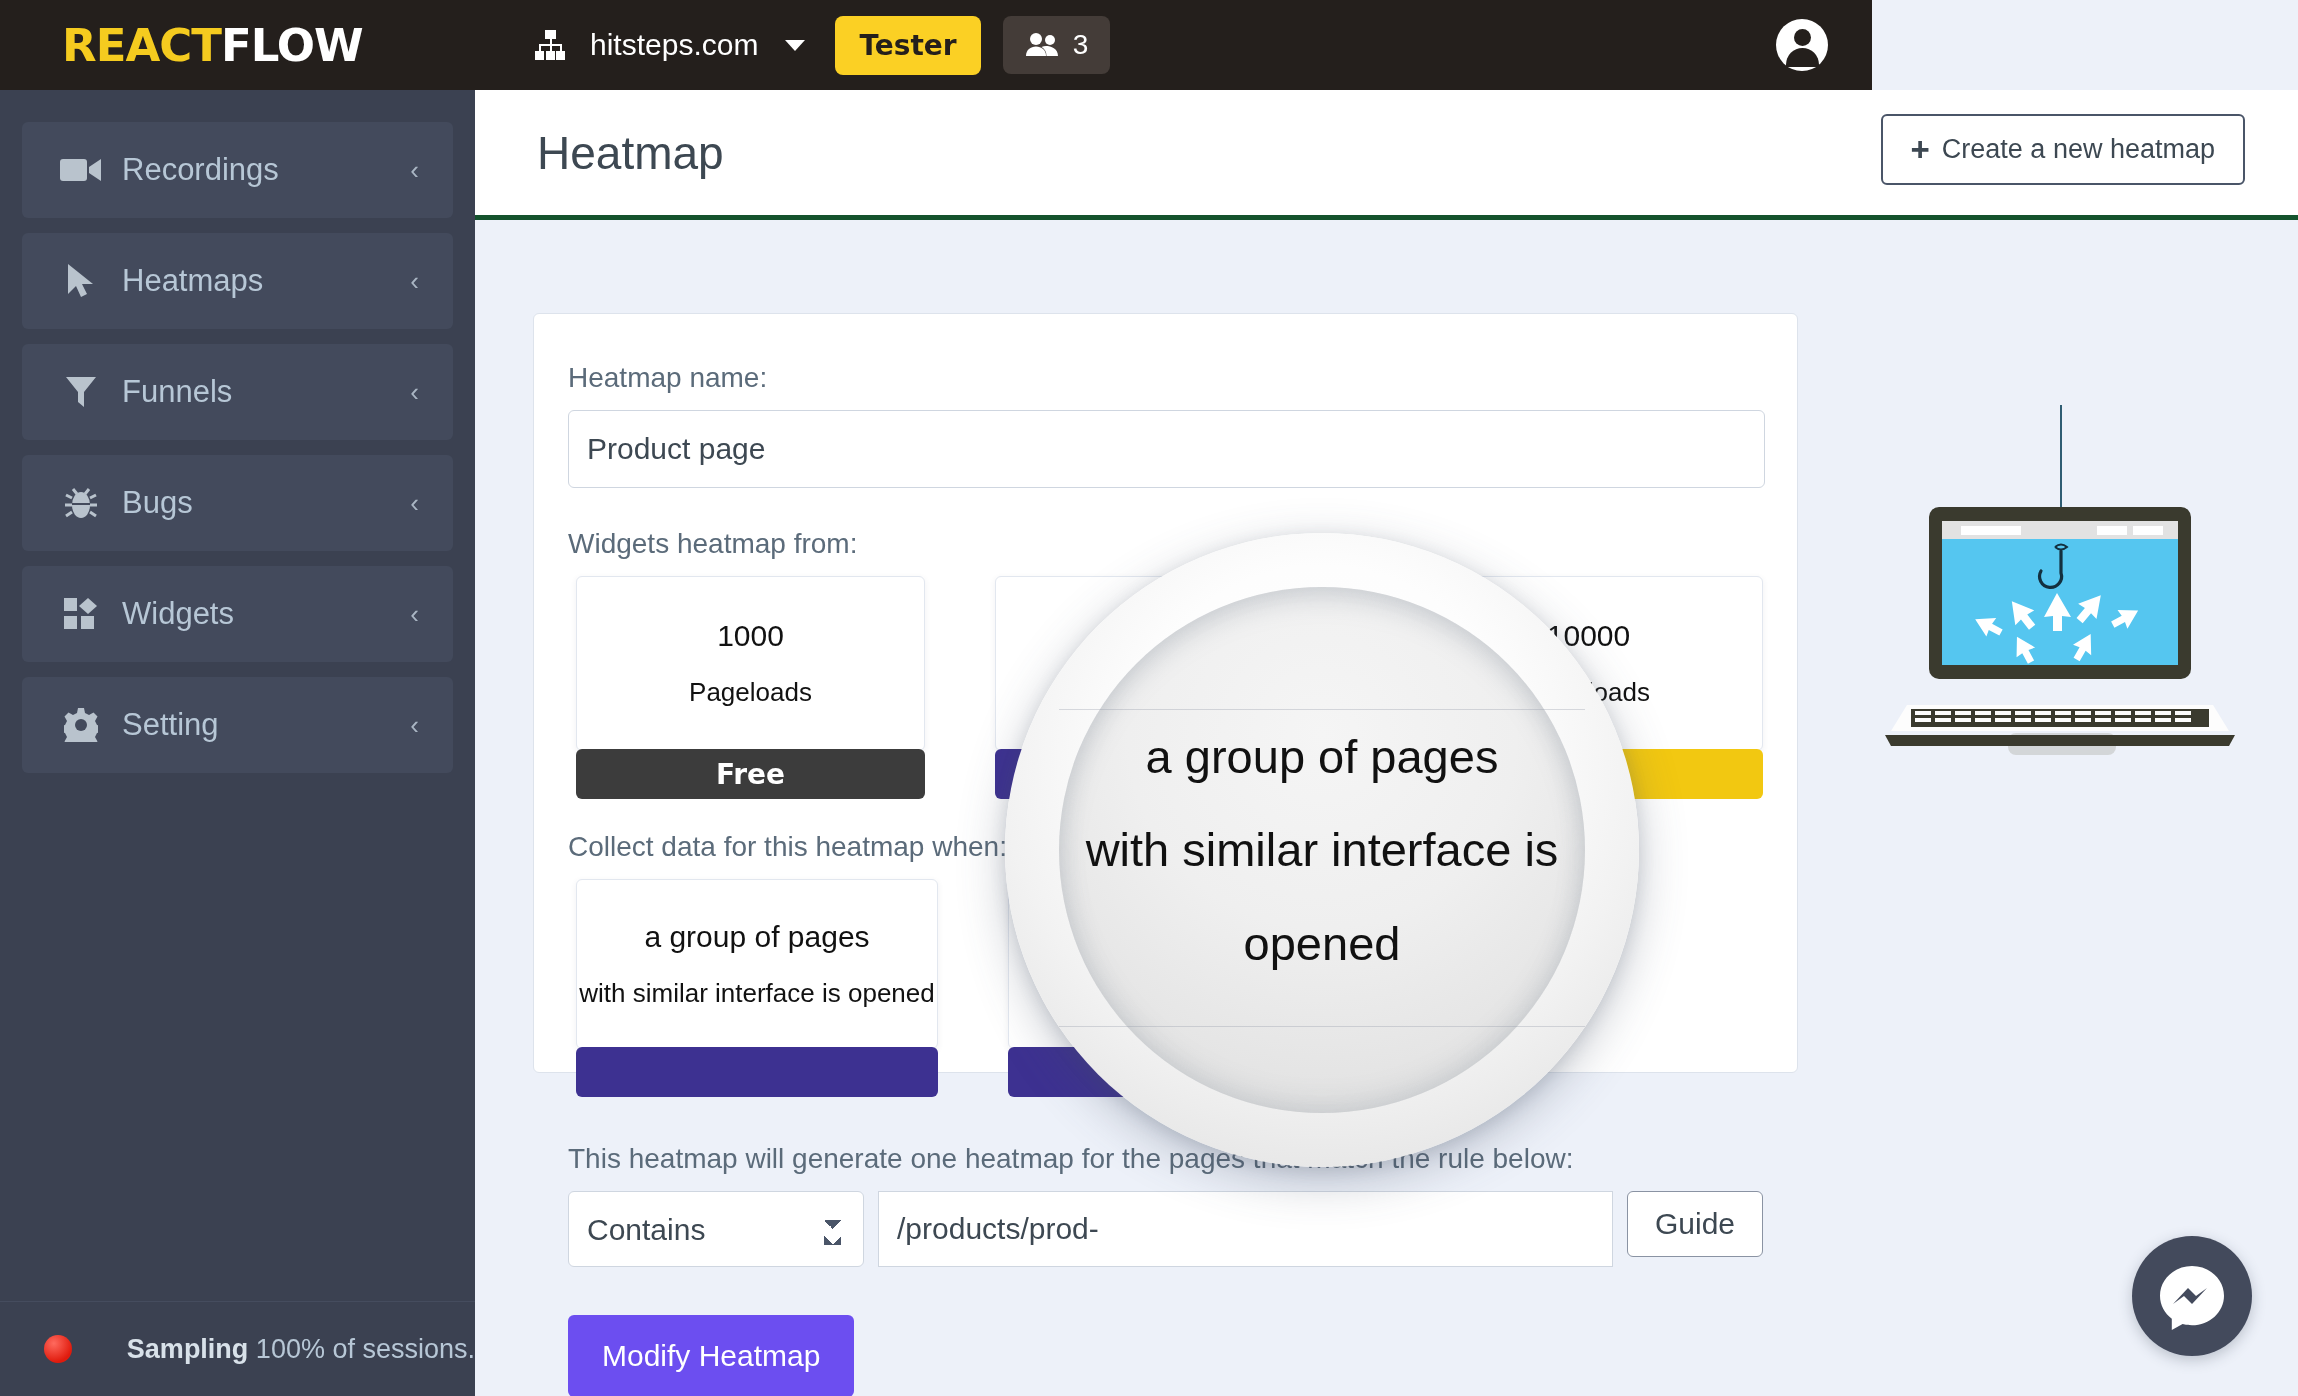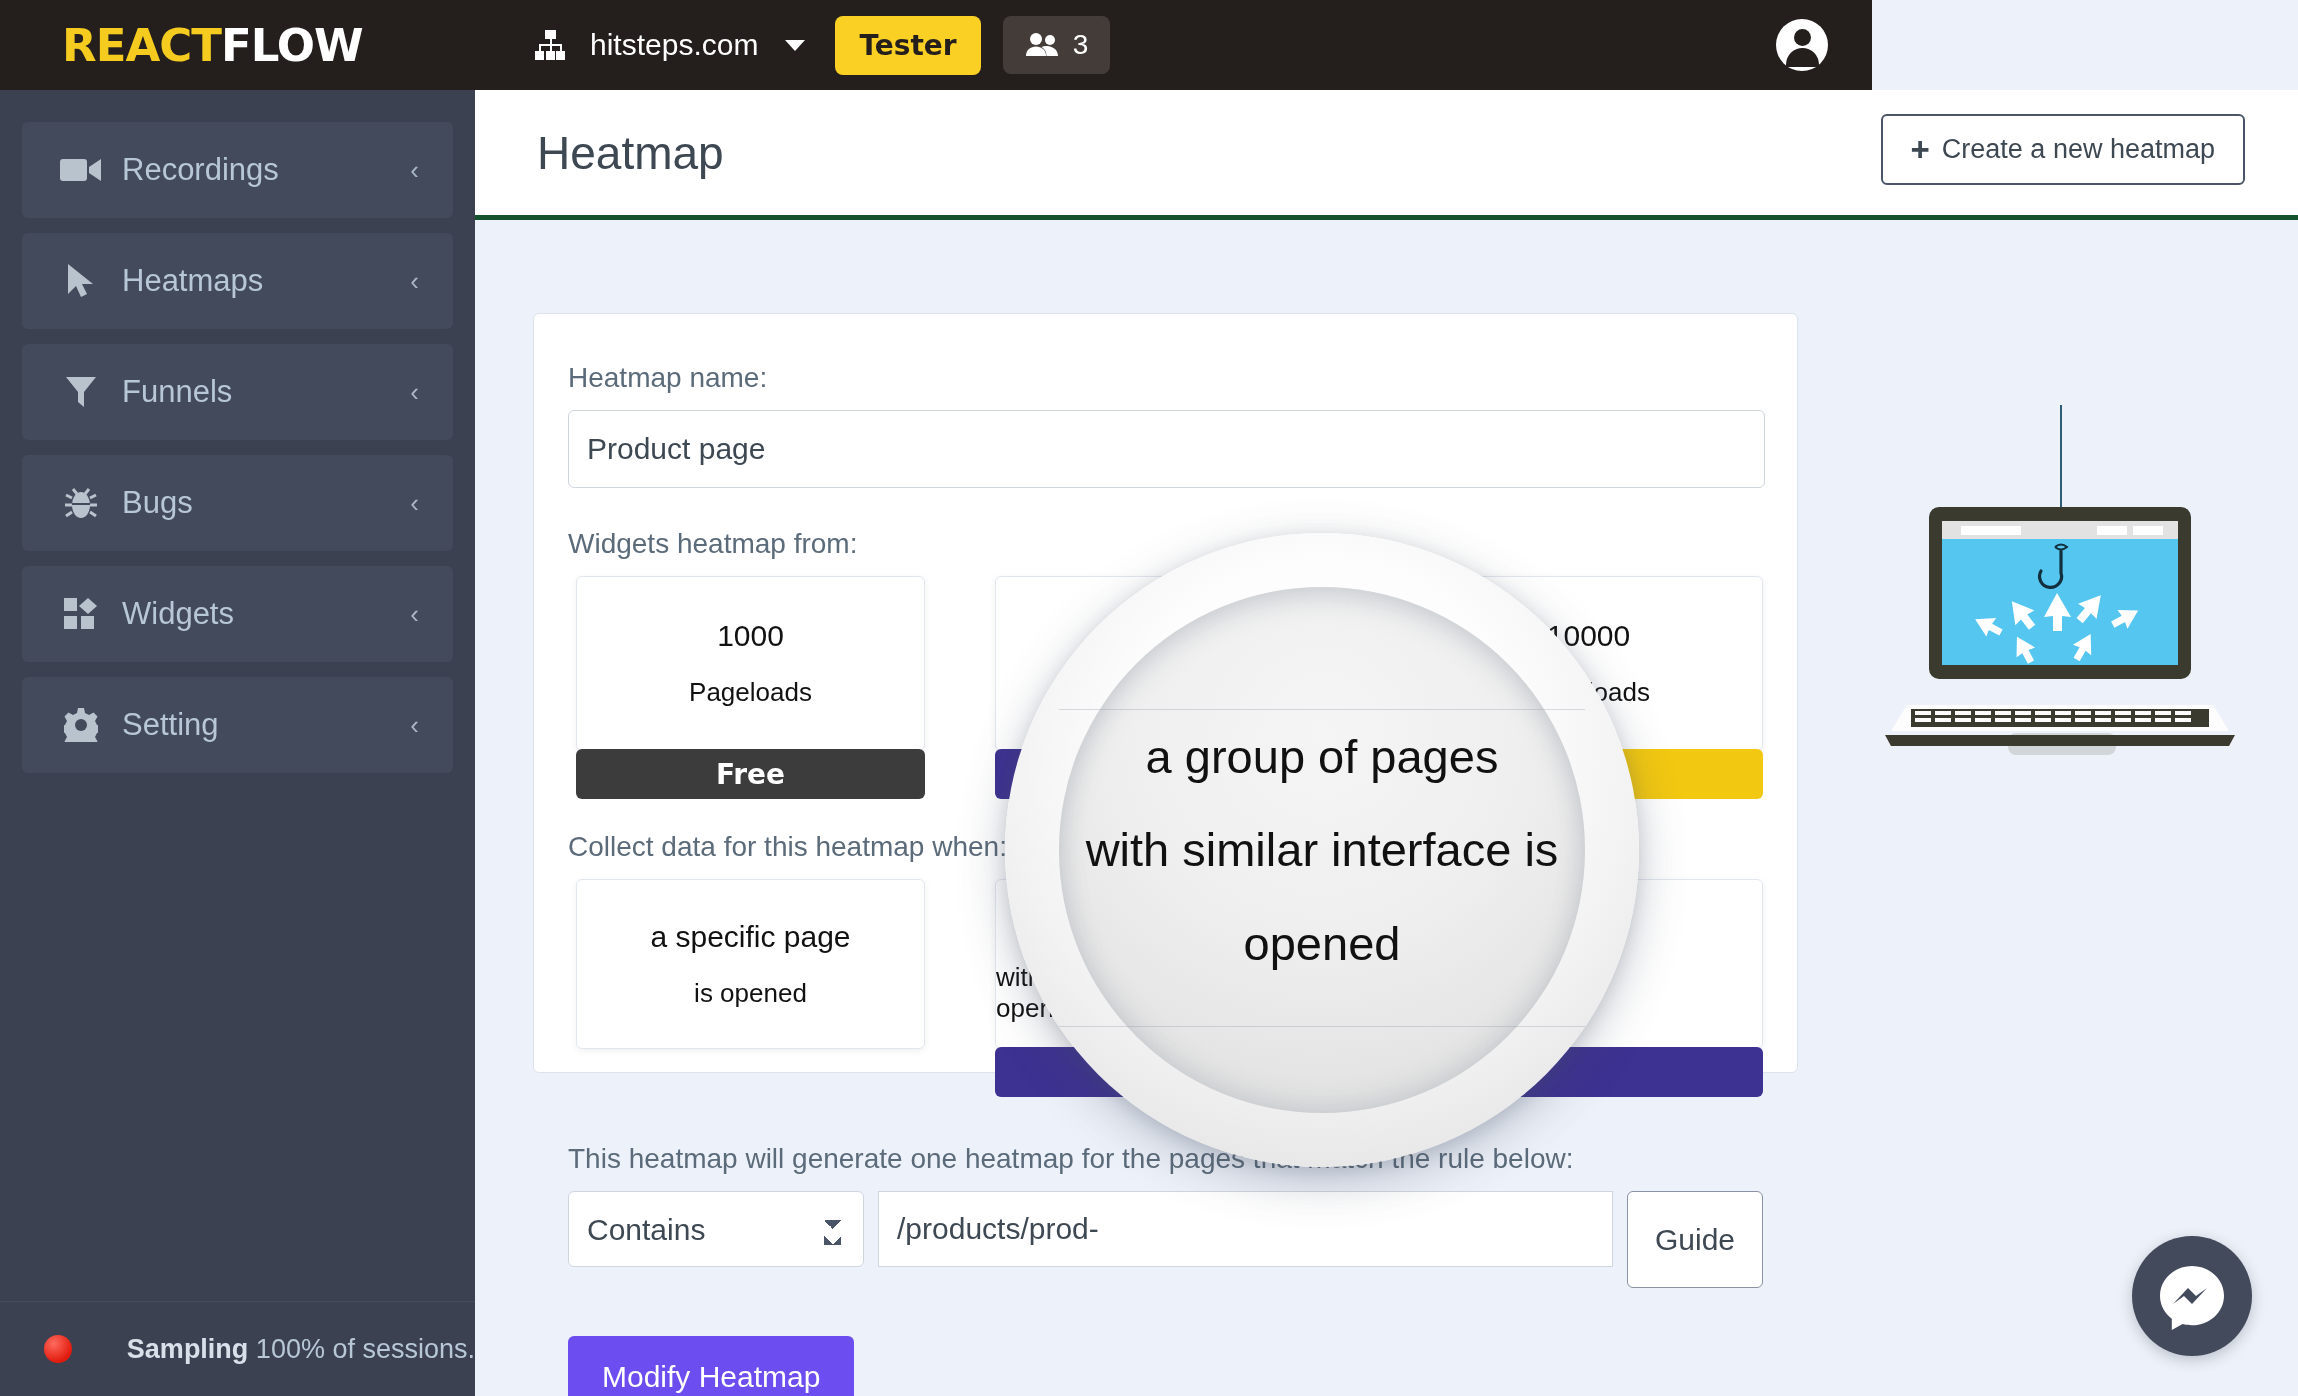--- a/index.html
+++ b/index.html
@@ -182,21 +182,21 @@
     background-size: 9px 9px, 9px 9px, 9px 9px, 9px 9px;
     background-repeat: no-repeat;
   }
   .url-input {
     flex: 1; height: 76px; border: 1px solid #cfd6e0; border-left: none;
     font-size: 30px; color: #3d4852; padding: 0 18px; outline: none;
     font-family: "Liberation Sans", sans-serif; background: #fff;
     margin-left: 14px; border-left: 1px solid #cfd6e0; border-radius: 0;
   }
   .guide-btn {
-    width: 136px; height: 97px; margin-left: 14px;
+    width: 136px; height: 66px; margin-left: 14px;
     border: 1px solid #8a93a3; border-radius: 6px; background: #fff;
     font-size: 30px; color: #3d4852; cursor: pointer;
     font-family: "Liberation Sans", sans-serif;
   }
   .modify-btn {
     margin-top: 48px; background: #6c4ef0; color: #fff; border: none;
     border-radius: 6px; font-size: 30px; padding: 24px 34px;
     cursor: pointer; font-family: "Liberation Sans", sans-serif;
   }
 
@@ -479,26 +479,20 @@
               <div class="opt-main">10000</div>
               <div class="opt-sub">Pageloads</div>
             </div>
             <div class="opt-btn btn-yellow"></div>
           </div>
         </div>
 
         <div class="f-label block2">Collect data for this heatmap when:</div>
         <div class="opt-row">
 
-          <div class="opt-card">
-            <div class="opt-box tall">
-              <div class="opt-main">a specific page</div>
-              <div class="opt-sub">is opened</div>
-            </div>
-          </div>
 
           <div class="opt-card">
             <div class="opt-box tall">
               <div class="opt-main">a group of pages</div>
               <div class="opt-sub">with similar interface is opened</div>
             </div>
             <div class="opt-btn btn-purple"></div>
           </div>
 
           <div class="opt-card">

